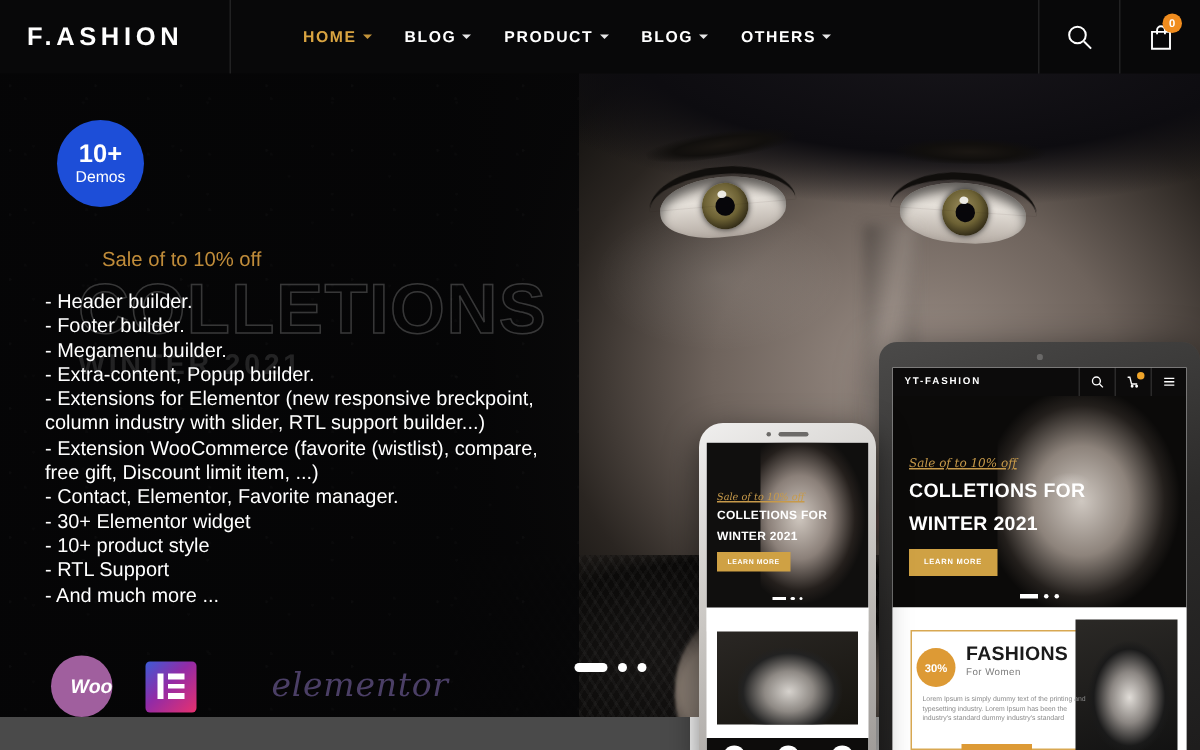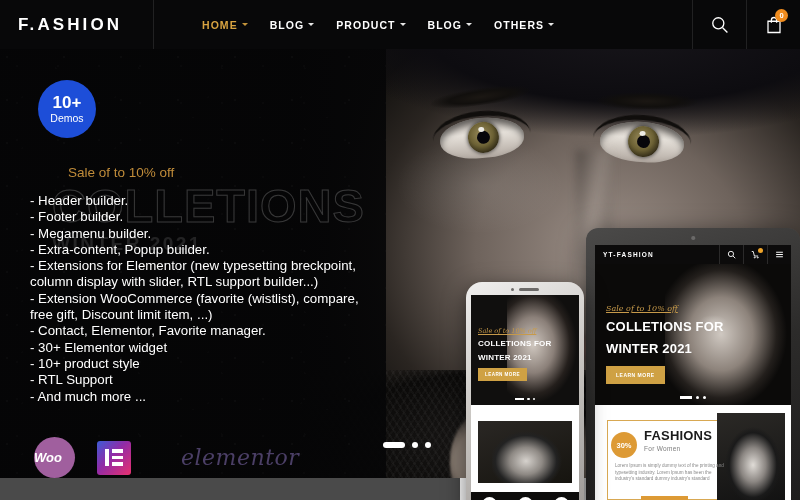--- a/index.html
+++ b/index.html
@@ -137,21 +137,21 @@
 
   .features {
     position:absolute; left:30px; top:193px; width:345px; z-index:11;
     color:#fff; font-size:13.3px; line-height:16.3px;
   }
   .features div { white-space:normal; }
 
   .logos { position:absolute; left:34px; top:437px; display:flex; align-items:center; gap:22px; z-index:12; }
   .woo {
     width:41px; height:41px; border-radius:50%; background:#a05f9e;
-    display:flex; align-items:center; justify-content:flex-start;
+    display:flex; align-items:center; justify-content:flex-end;
     color:#fff; font-size:13px; font-weight:700; font-style:italic;
   }
   .elementor { display:flex; align-items:center; gap:10px; }
   .el-mark {
     width:34px; height:34px; border-radius:3px;
     background:linear-gradient(135deg,#3d5bd6 0%, #922ba6 45%, #e8316f 100%);
     display:flex; align-items:center; justify-content:center; gap:3px;
   }
   .el-mark .bar { width:3.5px; height:17px; background:#fff; }
   .el-mark .lines { display:flex; flex-direction:column; gap:3px; }
@@ -325,21 +325,21 @@
     <div class="ghost-sub">WINTER 2021</div>
   </div>
 
   <div class="sale">Sale of to 10% off</div>
 
   <div class="features">
     <div>- Header builder.</div>
     <div>- Footer builder.</div>
     <div>- Megamenu builder.</div>
     <div>- Extra-content, Popup builder.</div>
-    <div>- Extensions for Elementor (new typesetting breckpoint, column display with slider, RTL support builder...)</div>
+    <div>- Extensions for Elementor (new responsive breckpoint, column industry with slider, RTL support builder...)</div>
     <div>- Extension WooCommerce (favorite (wistlist), compare, free gift, Discount limit item, ...)</div>
     <div>- Contact, Elementor, Favorite manager.</div>
     <div>- 30+ Elementor widget</div>
     <div>- 10+ product style</div>
     <div>- RTL Support</div>
     <div>- And much more ...</div>
   </div>
 
   <div class="logos">
     <div class="woo">

